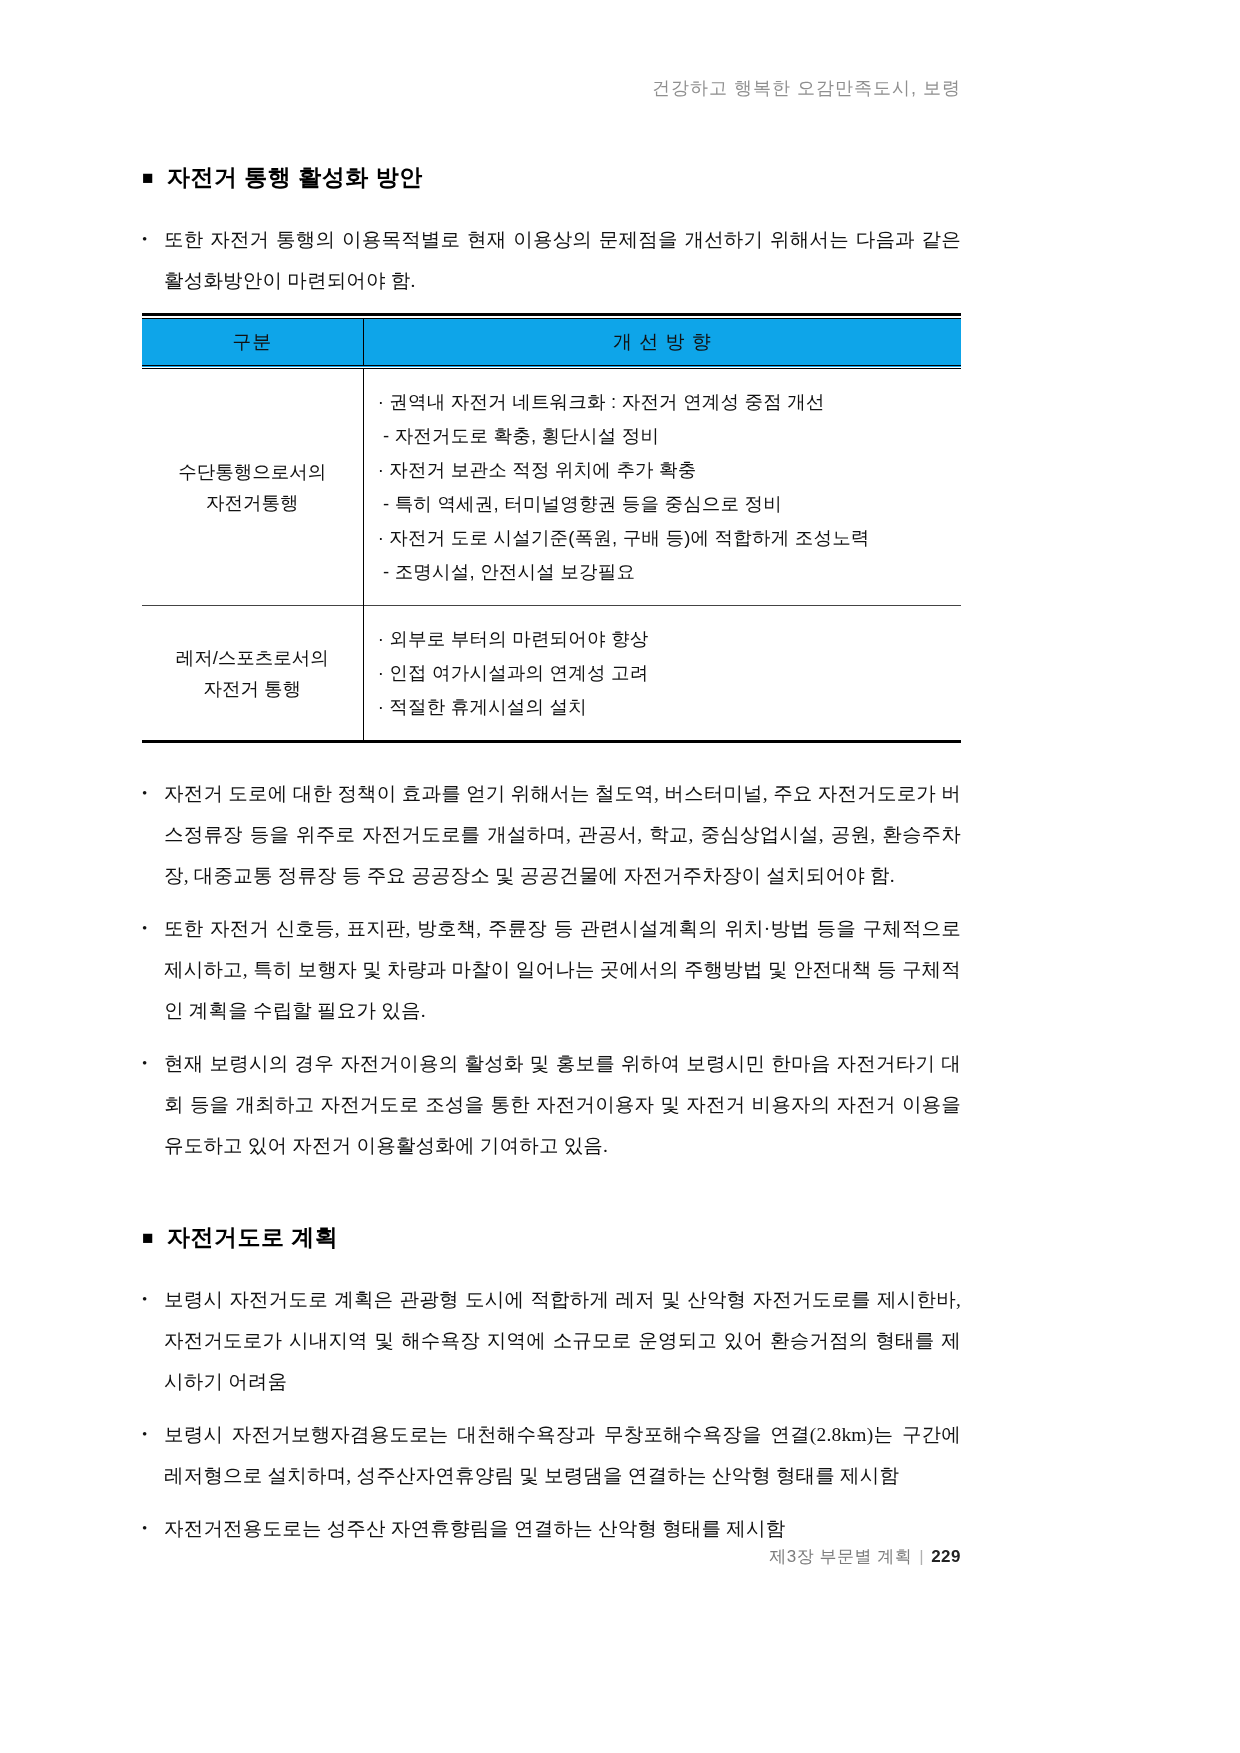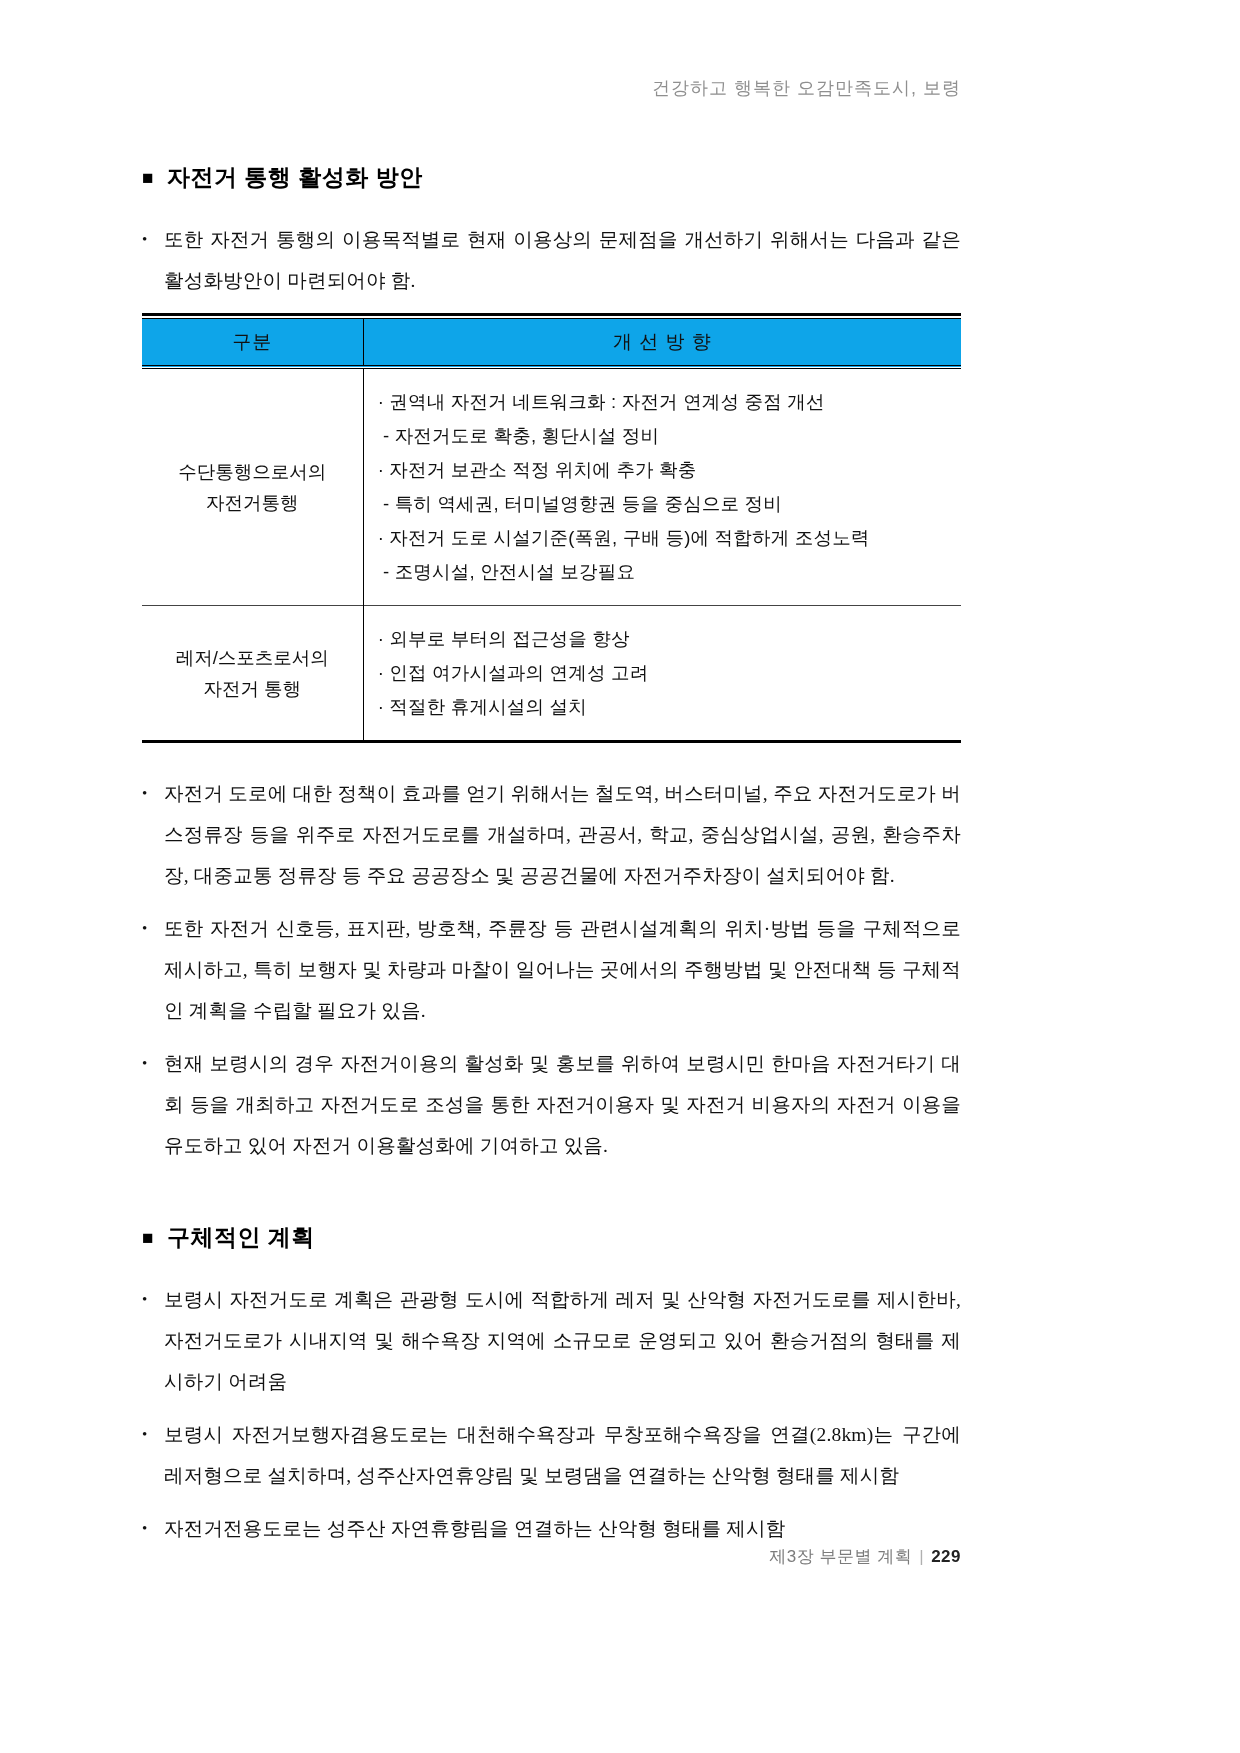--- a/index.html
+++ b/index.html
@@ -128,21 +128,21 @@
               <div class="line">· 자전거 도로 시설기준(폭원, 구배 등)에 적합하게 조성노력</div>
               <div class="line"> - 조명시설, 안전시설 보강필요</div>
             </td>
           </tr>
           <tr class="row-divider">
             <td class="col-cat cat-cell">
               <div>레저/스포츠로서의</div>
               <div>자전거 통행</div>
             </td>
             <td class="impr-cell">
-              <div class="line">· 외부로 부터의 접근성을 향상</div>
+              <div class="line">· 외부로 부터의 마련되어야 향상</div>
               <div class="line">· 인접 여가시설과의 연계성 고려</div>
               <div class="line">· 적절한 휴게시설의 설치</div>
             </td>
           </tr>
         </tbody>
       </table>
     </div>
 
     <div class="bullet">
       <span class="bmark">•</span>
@@ -153,21 +153,21 @@
       <span class="btext">또한 자전거 신호등, 표지판, 방호책, 주륜장 등 관련시설계획의 위치·방법 등을 구체적으로 제시하고, 특히 보행자 및 차량과 마찰이 일어나는 곳에서의 주행방법 및 안전대책 등 구체적인 계획을 수립할 필요가 있음.</span>
     </div>
     <div class="bullet">
       <span class="bmark">•</span>
       <span class="btext">현재 보령시의 경우 자전거이용의 활성화 및 홍보를 위하여 보령시민 한마음 자전거타기 대회 등을 개최하고 자전거도로 조성을 통한 자전거이용자 및 자전거 비용자의 자전거 이용을 유도하고 있어 자전거 이용활성화에 기여하고 있음.</span>
     </div>
 
     <div class="section2">
       <div class="section-heading">
         <span class="sq">■</span>
-        <span>구체적인 계획</span>
+        <span>자전거도로 계획</span>
       </div>
 
       <div class="bullet">
         <span class="bmark">•</span>
         <span class="btext">보령시 자전거도로 계획은 관광형 도시에 적합하게 레저 및 산악형 자전거도로를 제시한바, 자전거도로가 시내지역 및 해수욕장 지역에 소규모로 운영되고 있어 환승거점의 형태를 제시하기 어려움</span>
       </div>
       <div class="bullet">
         <span class="bmark">•</span>
         <span class="btext">보령시 자전거보행자겸용도로는 대천해수욕장과 무창포해수욕장을 연결(2.8km)는 구간에 레저형으로 설치하며, 성주산자연휴양림 및 보령댐을 연결하는 산악형 형태를 제시함</span>
       </div>

